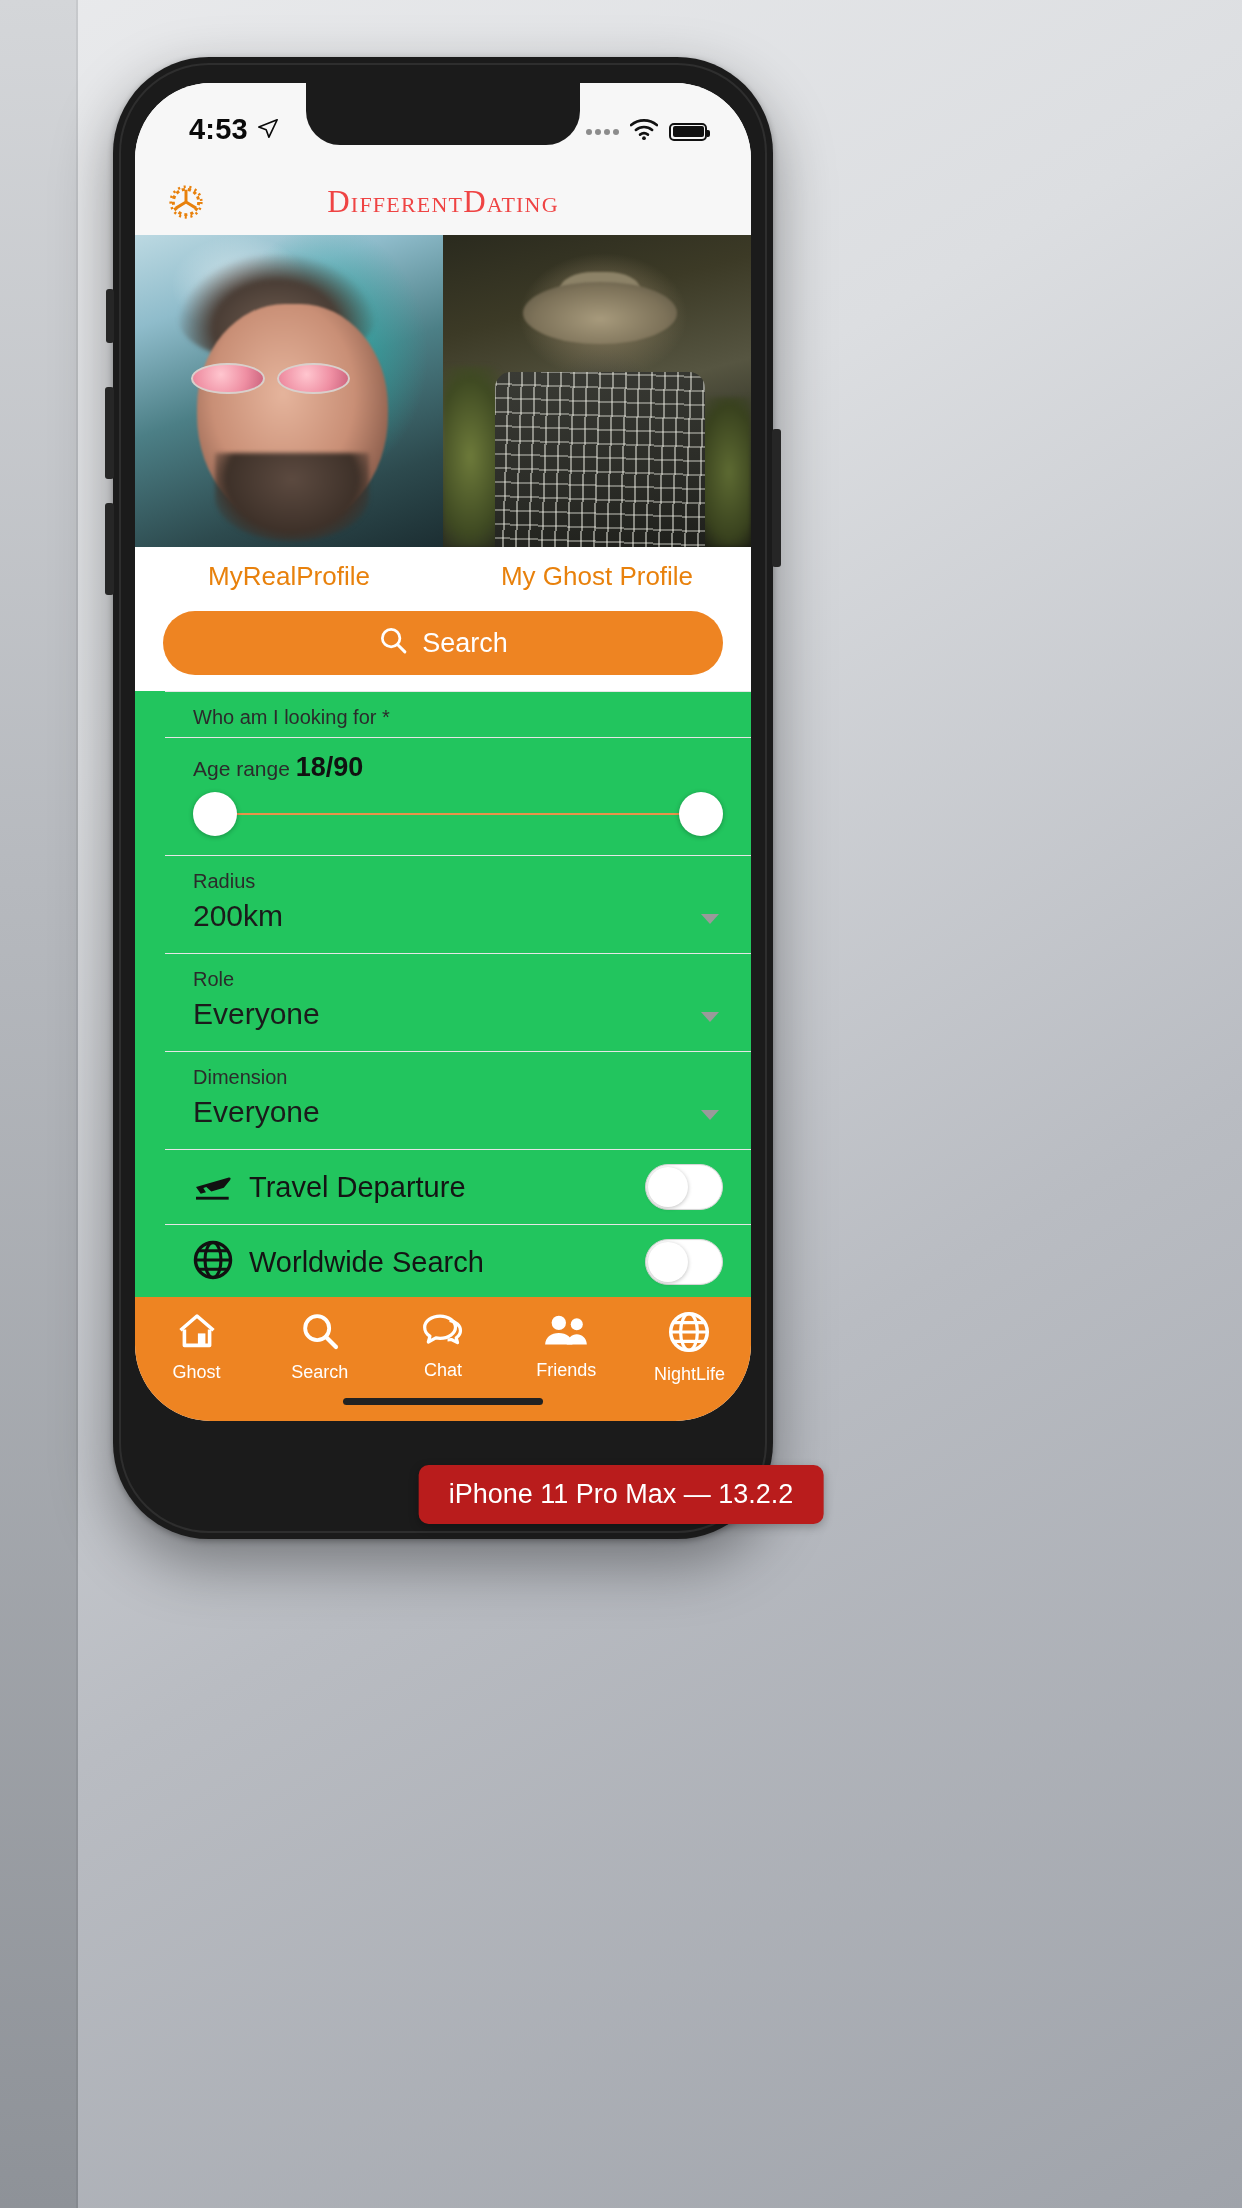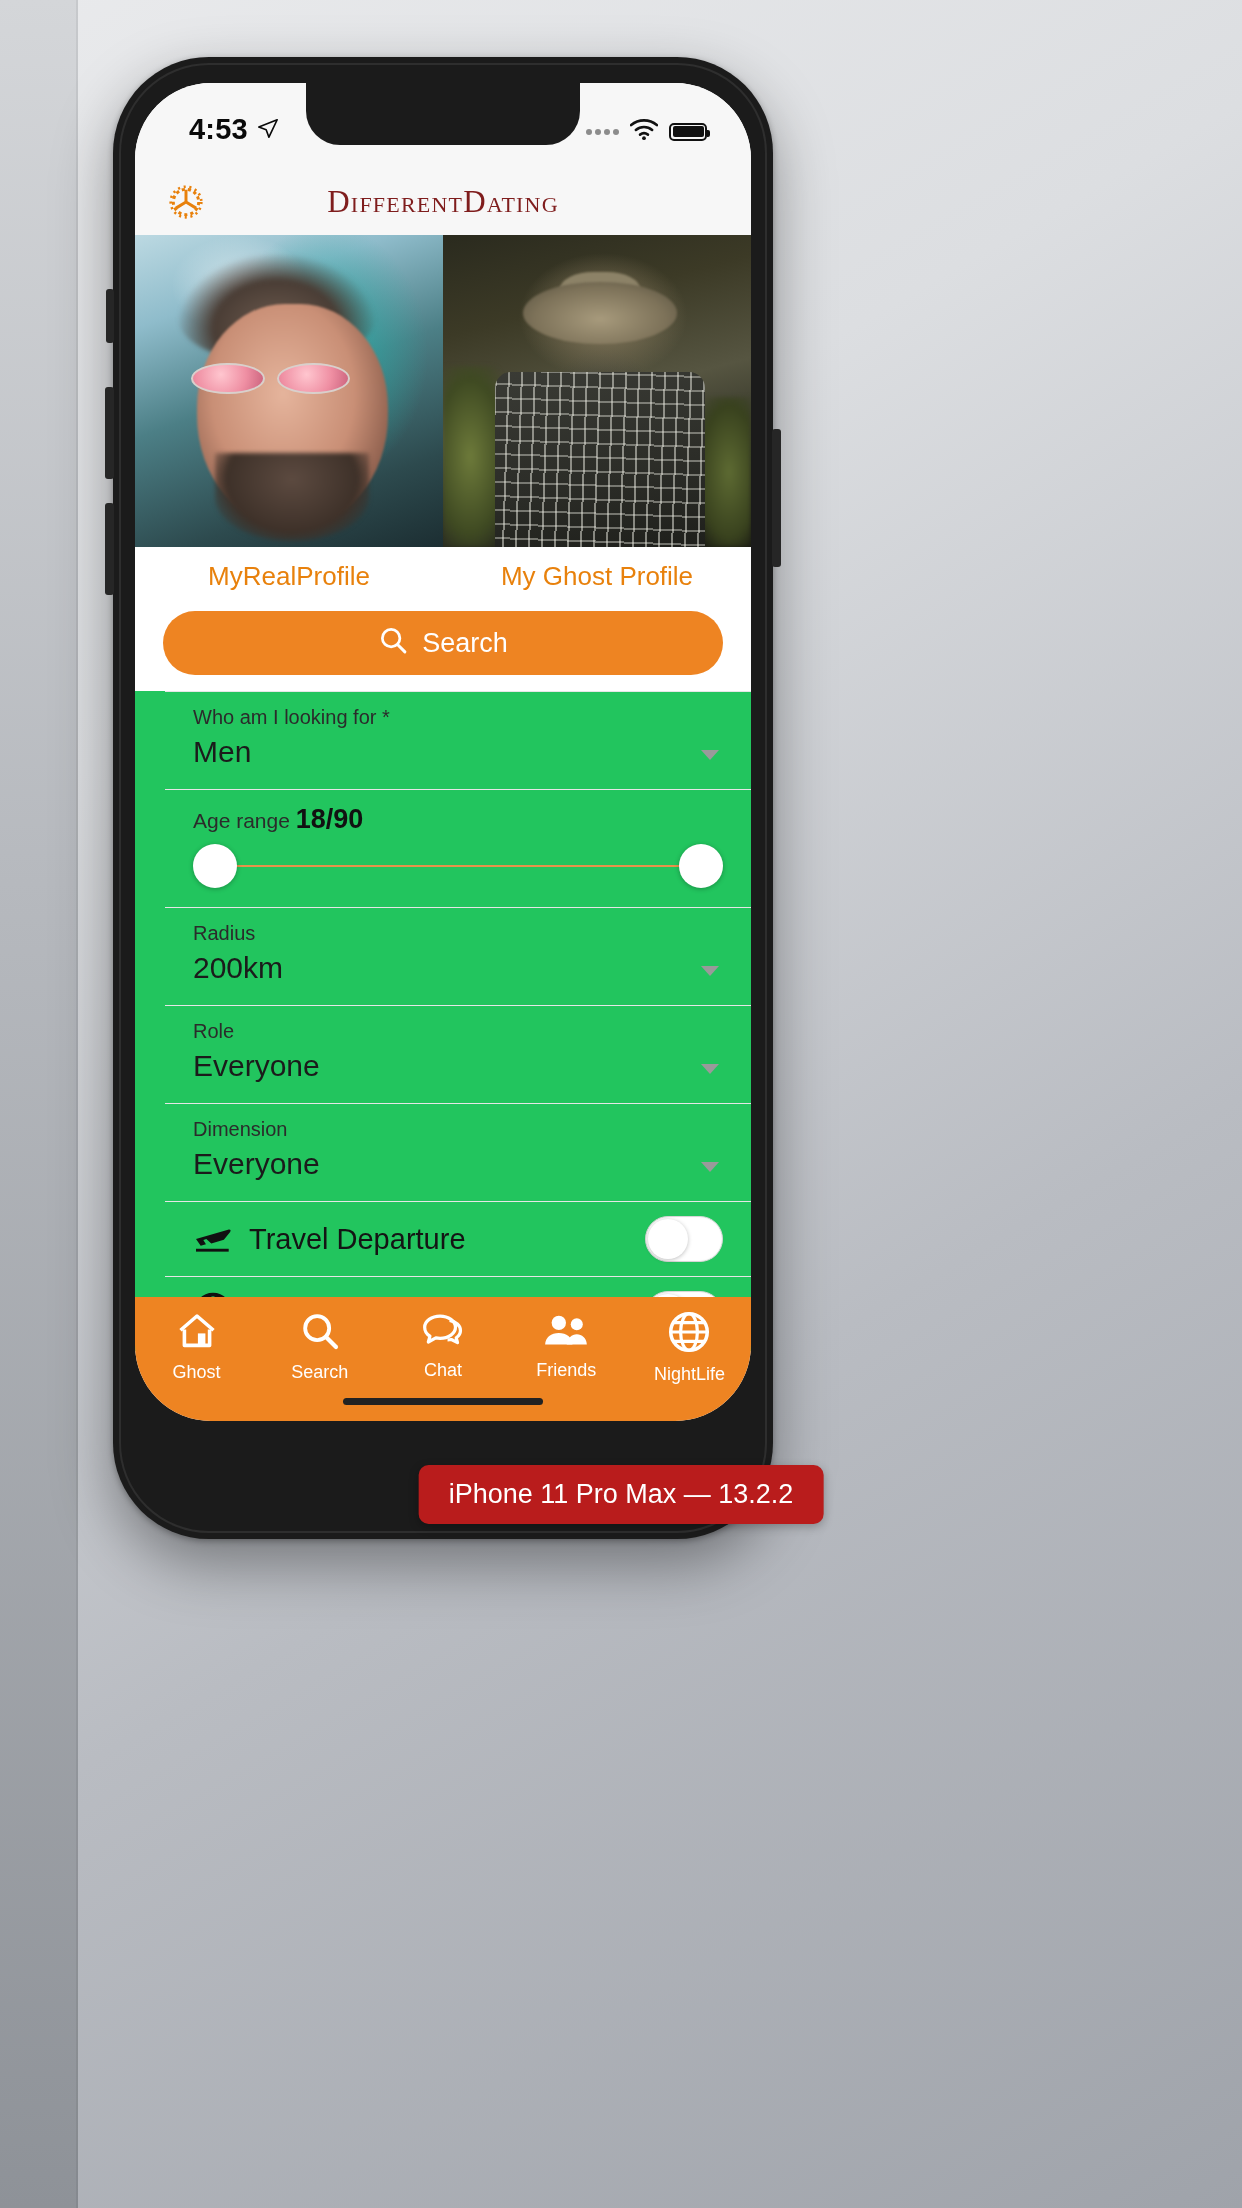--- a/index.html
+++ b/index.html
@@ -82,21 +82,21 @@
   
   .app-header {
     height: 66px; background: #f7f7f7;
     display: flex; align-items: center; padding: 0 28px;
     position: relative;
   }
   .gear-btn { width: 46px; height: 46px; display:flex; align-items:center; justify-content:center; }
   .app-title {
     position: absolute; left: 0; right: 0; text-align: center;
     font-family: "Liberation Serif", serif;
-    font-size: 31px; color: #7f1d1d; letter-spacing: 1.2px;
+    font-size: 31px; color: #ef4444; letter-spacing: 1.2px;
     font-variant: small-caps; font-weight: 400;
     pointer-events: none;
   }
 
   
   .photos { display: flex; height: 312px; width: 100%; }
   .photo { flex: 1 1 50%; position: relative; overflow: hidden; }
   .photo-left {
     background:
       radial-gradient(ellipse 110px 80px at 34% 16%, rgba(255,255,255,.55), rgba(255,255,255,0) 62%),
@@ -315,24 +315,20 @@
             </svg>
         </span>
         <span>Search</span>
       </button>
     </div>
 
     <div class="form">
 
       <div class="field">
         <div class="field-label">Who am I looking for *</div>
-        <div class="field-row">
-          <div class="field-value">Men</div>
-          <span class="caret"></span>
-        </div>
       </div>
 
       <div class="field">
         <div class="age-label">
           <span>Age range</span>
           <b>18/90</b>
         </div>
         <div class="slider">
           <div class="slider-track"></div>
           <div class="thumb lo"></div>

